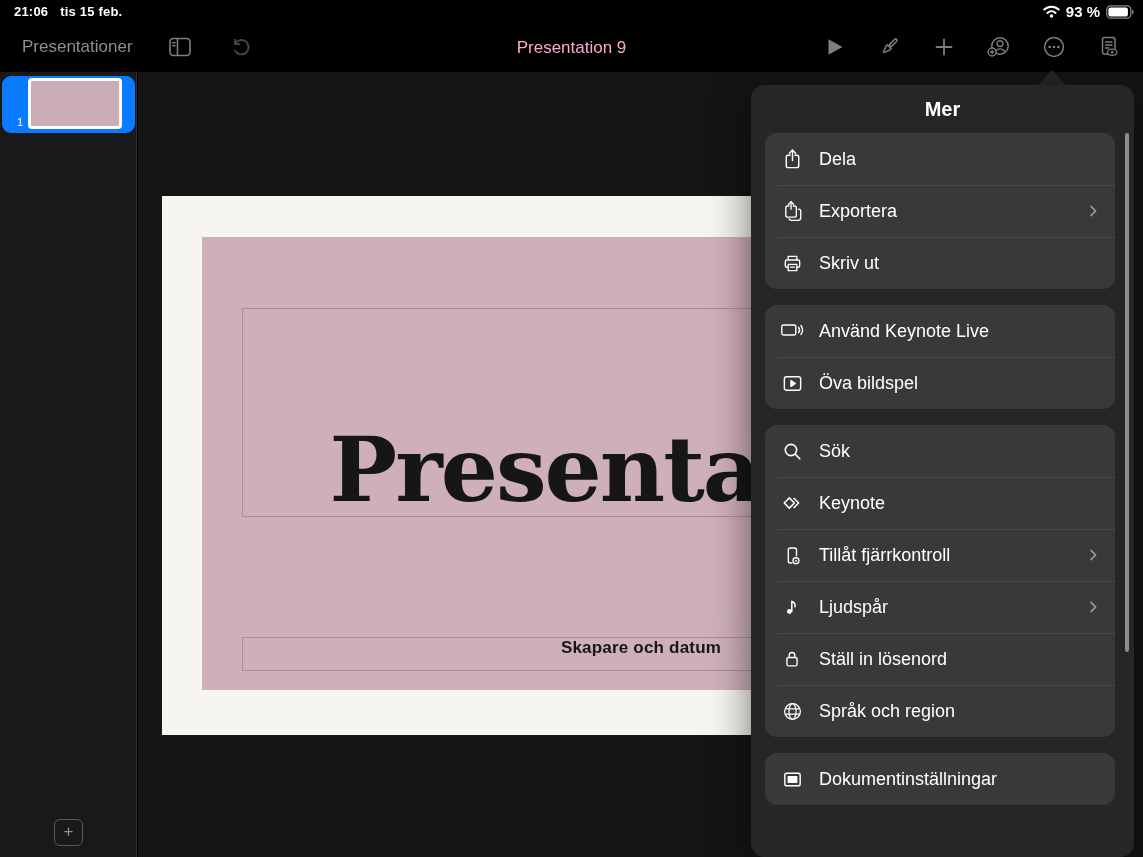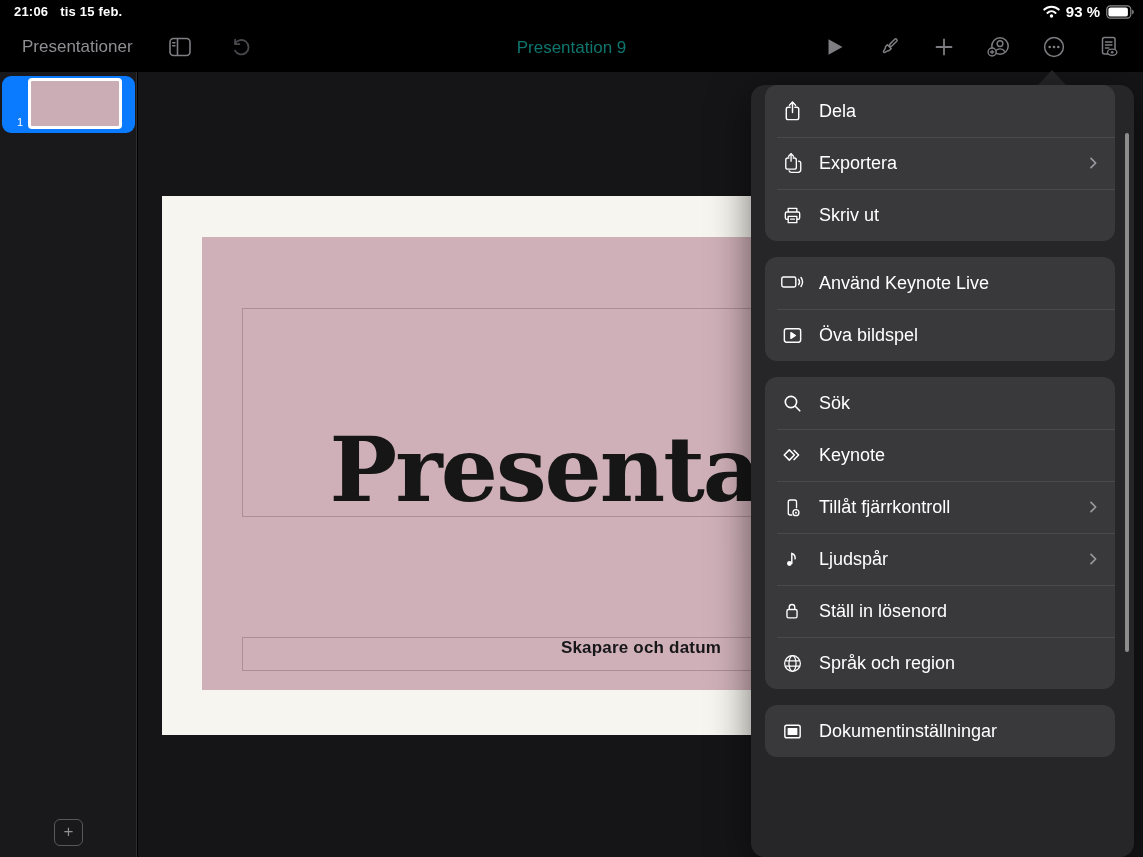--- a/index.html
+++ b/index.html
@@ -10,21 +10,21 @@
     -webkit-font-smoothing:antialiased;
   }
   
   .status-bar { position:absolute; top:0; left:0; right:0; height:24px; color:#fff; z-index:30;text-decoration:underline; }
   .status-left { position:absolute; left:14px; top:4px; font-size:13px; font-weight:bold; display:flex; gap:12px; letter-spacing:.2px; }
   .status-right { position:absolute; right:8px; top:3px; display:flex; align-items:center; gap:6px; font-size:15px; font-weight:bold; }
   
   .toolbar { position:absolute; top:24px; left:0; right:0; height:48px; background:#000; z-index:20; }
   .back-label { position:absolute; left:22px; top:13px; font-size:17px; color:#8e8e93; cursor:default; }
   .tb-icon { position:absolute; top:10px; width:26px; height:26px; }
-  .toolbar-title { position:absolute; left:0; right:0; top:14px; text-align:center; font-size:17px; font-weight:500; color:#0f766e; }
+  .toolbar-title { position:absolute; left:0; right:0; top:14px; text-align:center; font-size:17px; font-weight:500; color:#f9a8d4; }
   .right-icons { position:absolute; right:21px; top:10px; display:flex; gap:29px; }
   .right-icons .tbi { width:26px; height:26px; }
   
   .sidebar { position:absolute; left:0; top:72px; width:137px; bottom:0; background:#19191b; border-right:1px solid #2c2c2e; z-index:5; }
   .thumb-sel { position:absolute; left:2px; top:4px; width:133px; height:57px; background:#0a7aff; border-radius:9px; }
   .thumb { position:absolute; left:26px; top:2px; width:94px; height:51px; background:#fff; border-radius:4px; padding:3px; }
   .thumb-inner { width:100%; height:100%; background:#cbaeb5; border-radius:1px; }
   .slide-num { position:absolute; left:15px; bottom:5px; font-size:11px; color:#fff; }
   .add-slide { position:absolute; left:54px; bottom:11px; width:29px; height:27px; border:1.5px solid #58585c; border-radius:6px; color:#8e8e93; font-size:17px; line-height:24px; text-align:center; }
   
@@ -162,20 +162,21 @@
         <span class="slide-title">Presentation</span>
       </div>
       <div class="subtitle-box" style="left:80px; top:441px;">
         <span class="slide-subtitle">Skapare och datum</span>
       </div>
     </div>
   </div>
 
   <div class="popover-arrow"></div>
   <div class="popover">
+    <div class="popover-header">Mer</div>
 
     <div class="menu-group">
       <div class="menu-row">
         <span class="menu-icon">
           <svg width="23" height="23" viewBox="0 0 24 24" fill="none" stroke="#fff" stroke-width="1.5" stroke-linecap="round" stroke-linejoin="round">
             <path d="M9.5 7.5 H7.5 Q5.5 7.5 5.5 9.5 V18.5 Q5.5 20.5 7.5 20.5 H16.5 Q18.5 20.5 18.5 18.5 V9.5 Q18.5 7.5 16.5 7.5 H14.5"></path>
             <path d="M12 2.6 V13"></path>
               <path d="M8.8 5.4 L12 2.2 L15.2 5.4"></path>
           </svg>
         </span>

